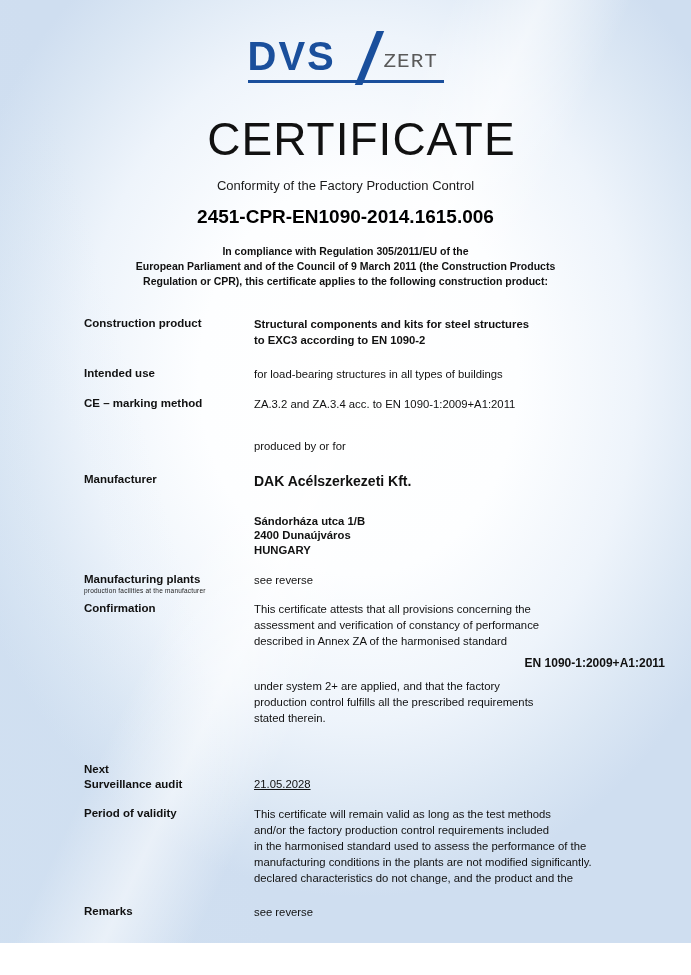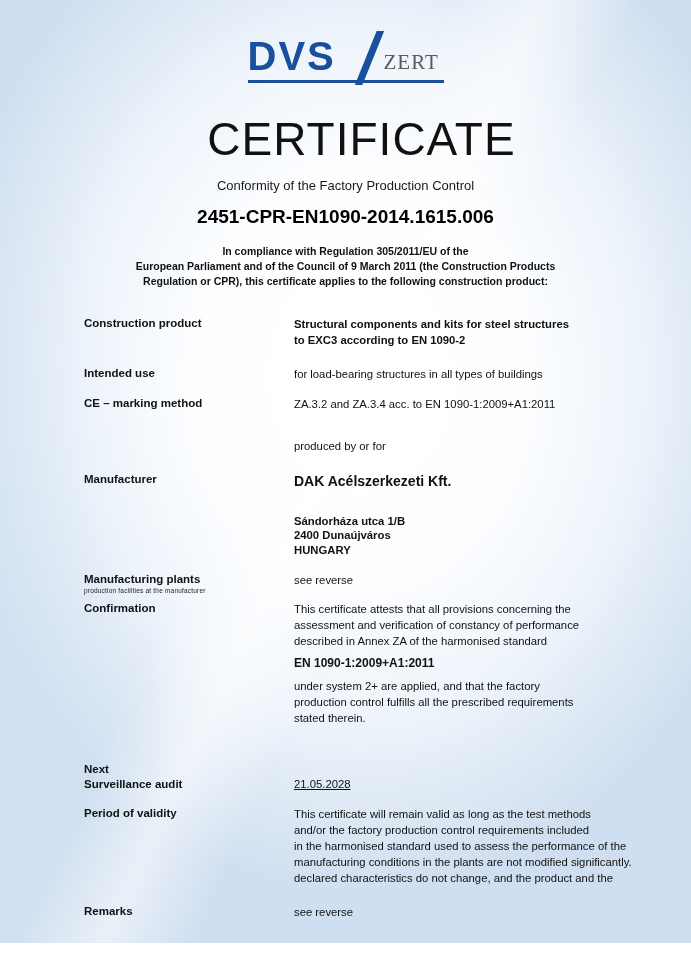--- a/index.html
+++ b/index.html
@@ -73,21 +73,21 @@
     background: #1a4f9c;
     transform: rotate(22deg);
   }
   .logo-zert {
     position: absolute;
     left: 136px;
     top: 16px;
     font-size: 21px;
     letter-spacing: 1px;
     color: #5a5a5a;
-    font-family: Liberation Serif, serif;
+    font-family: Liberation Mono, monospace;
   }
   .logo-underline {
     position: absolute;
     left: 0;
     top: 46px;
     width: 196px;
     height: 3px;
     background: #1a4f9c;
   }
 
@@ -146,21 +146,20 @@
     font-size: 6.5px;
     font-weight: normal;
     color: #222;
     letter-spacing: .2px;
   }
   .value {
     flex: 1;
     font-size: 11.3px;
     color: #111;
     line-height: 1.42;
-    margin-left: 40px;
   }
   .value.bold {
     font-weight: bold;
   }
   .value.big-bold {
     font-weight: bold;
     font-size: 14px;
   }
   .value.addr {
     font-weight: bold;
@@ -259,21 +258,21 @@
 
       <div class="sp-6"></div>
 
       <div class="row">
         <div class="label">Confirmation</div>
         <div class="value">
           <div>This certificate attests that all provisions concerning the</div>
           <div>assessment and verification of constancy of performance</div>
           <div>described in Annex ZA of the harmonised standard</div>
           <div class="sp-6"></div>
-          <div style="font-weight:bold;font-size:12px;">EN 1090-1:2009+A1:2011</div>
+          <div style="font-weight:bold;font-size:12px;text-align:right;">EN 1090-1:2009+A1:2011</div>
           <div class="sp-6"></div>
           <div>under system 2+ are applied, and that the factory</div>
           <div>production control fulfills all the prescribed requirements</div>
           <div>stated therein.</div>
         </div>
       </div>
 
       <div class="sp-18"></div>
 
 

